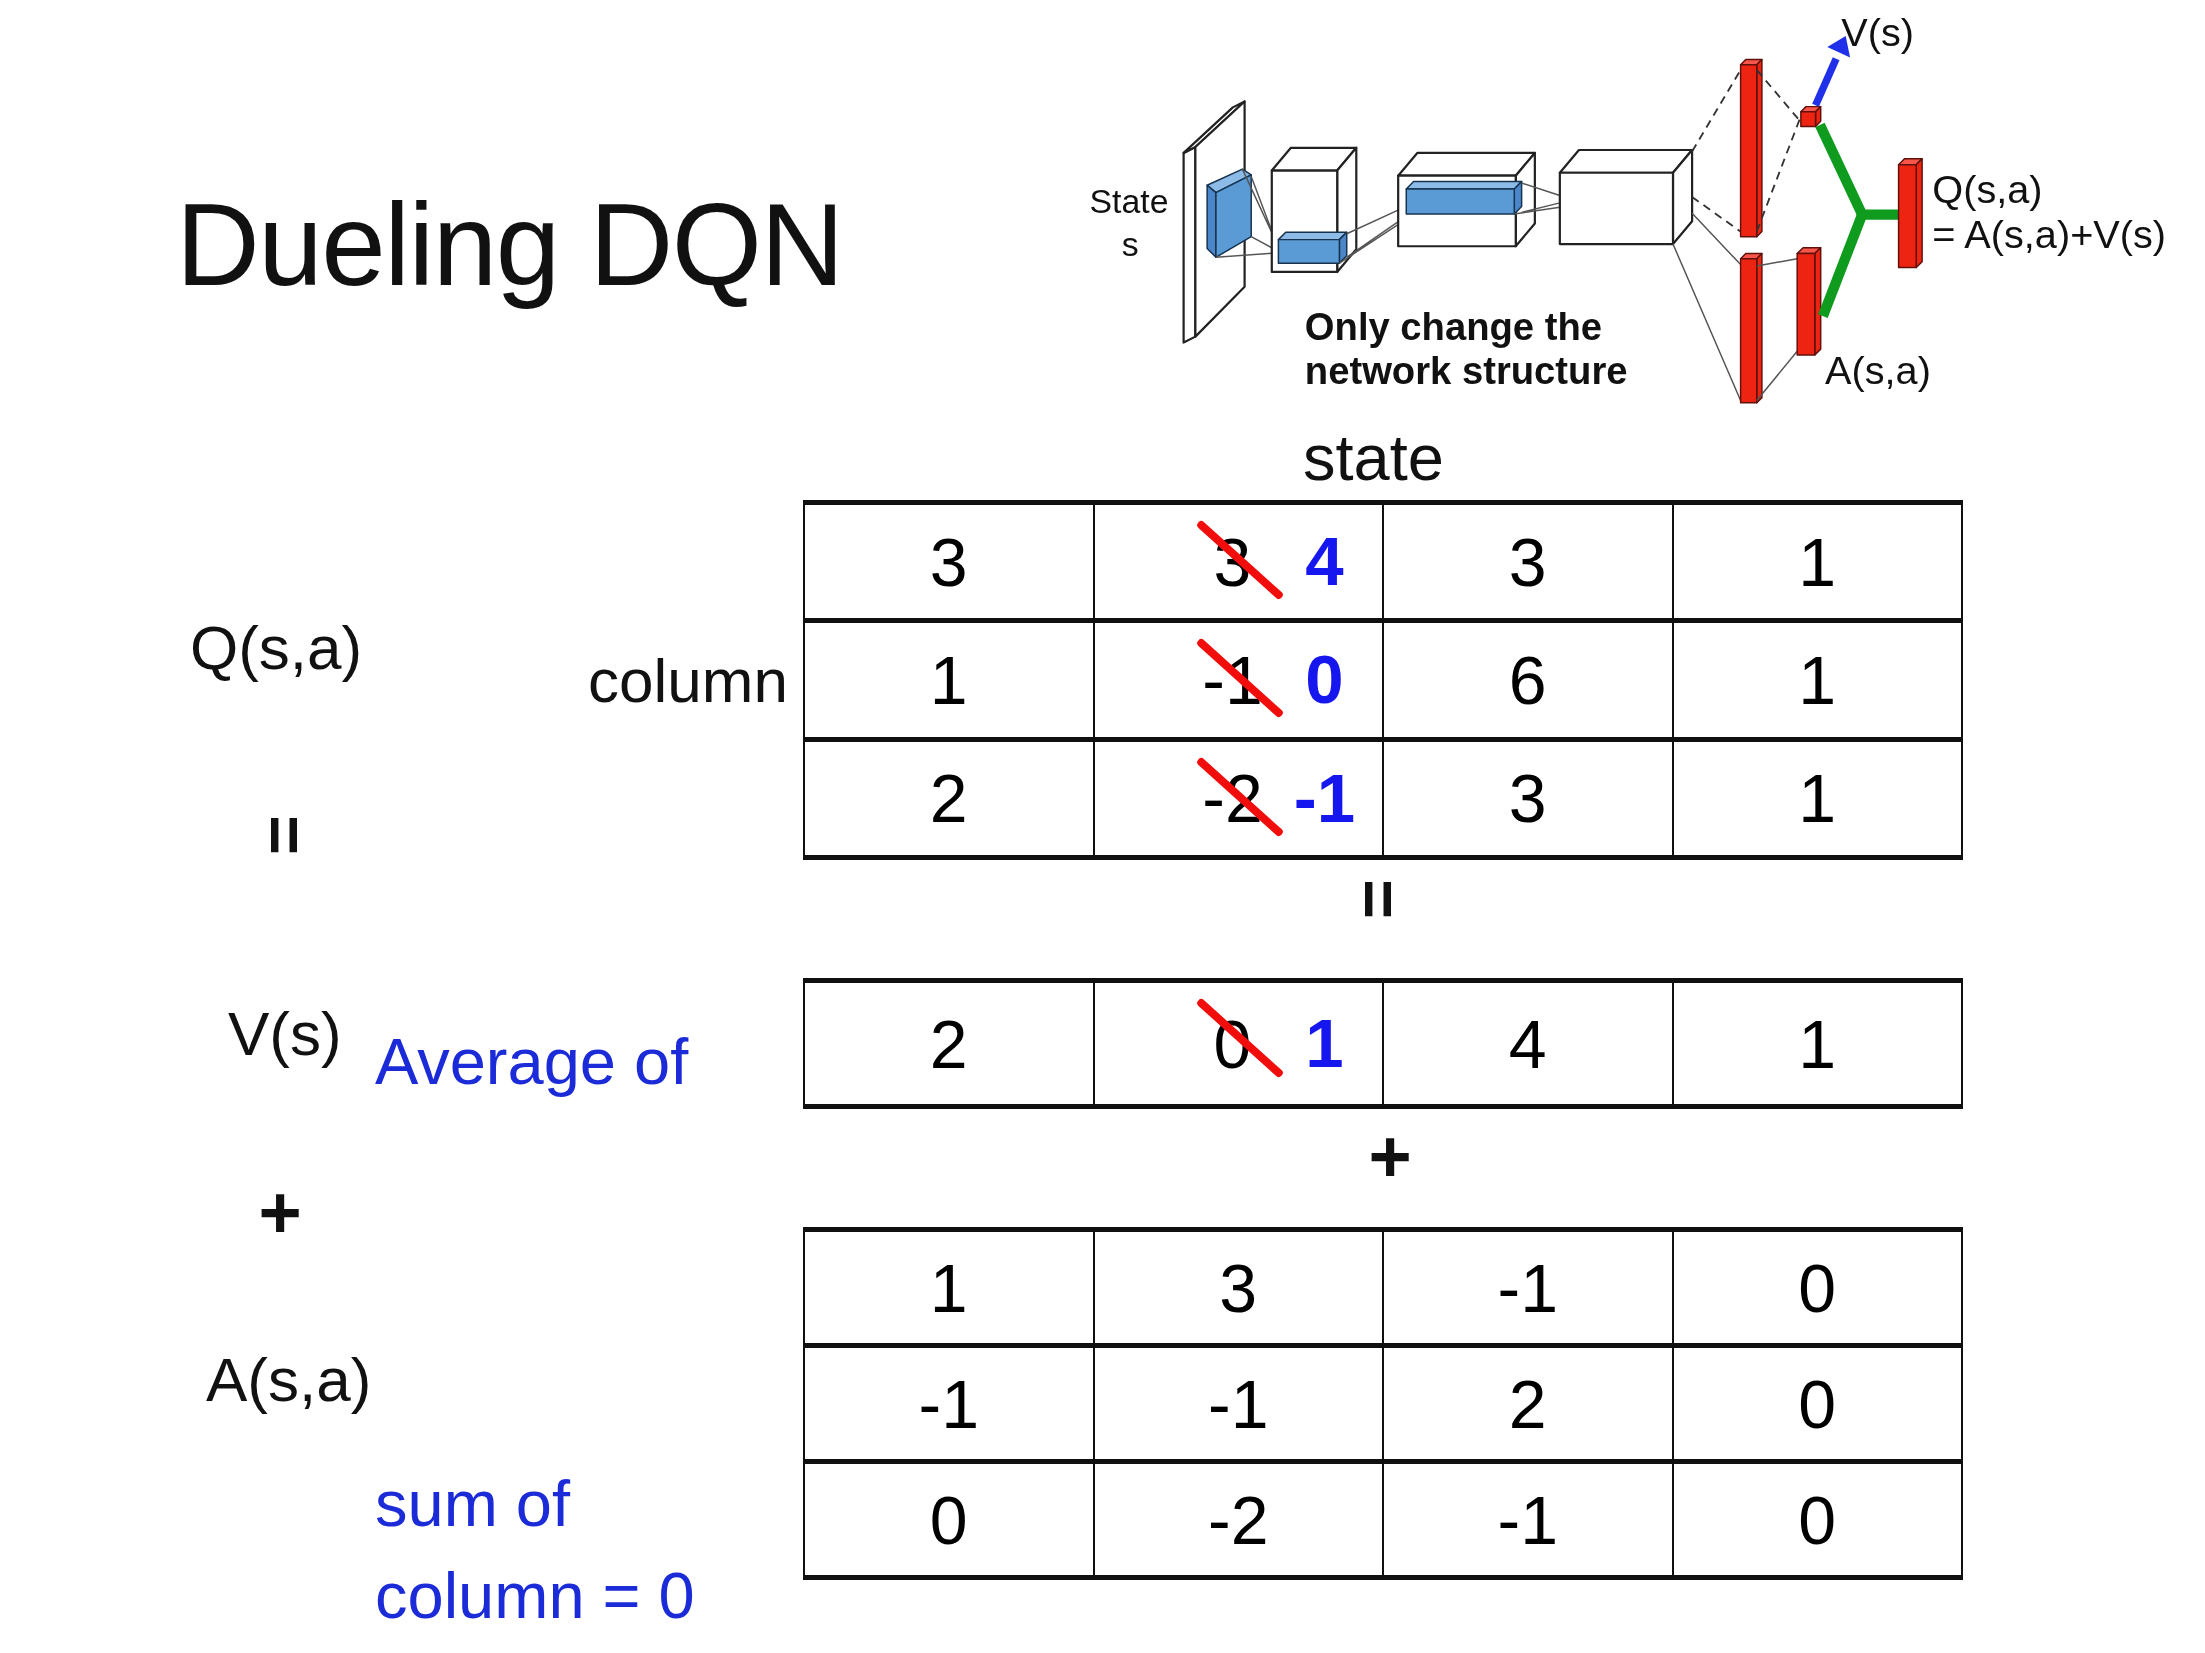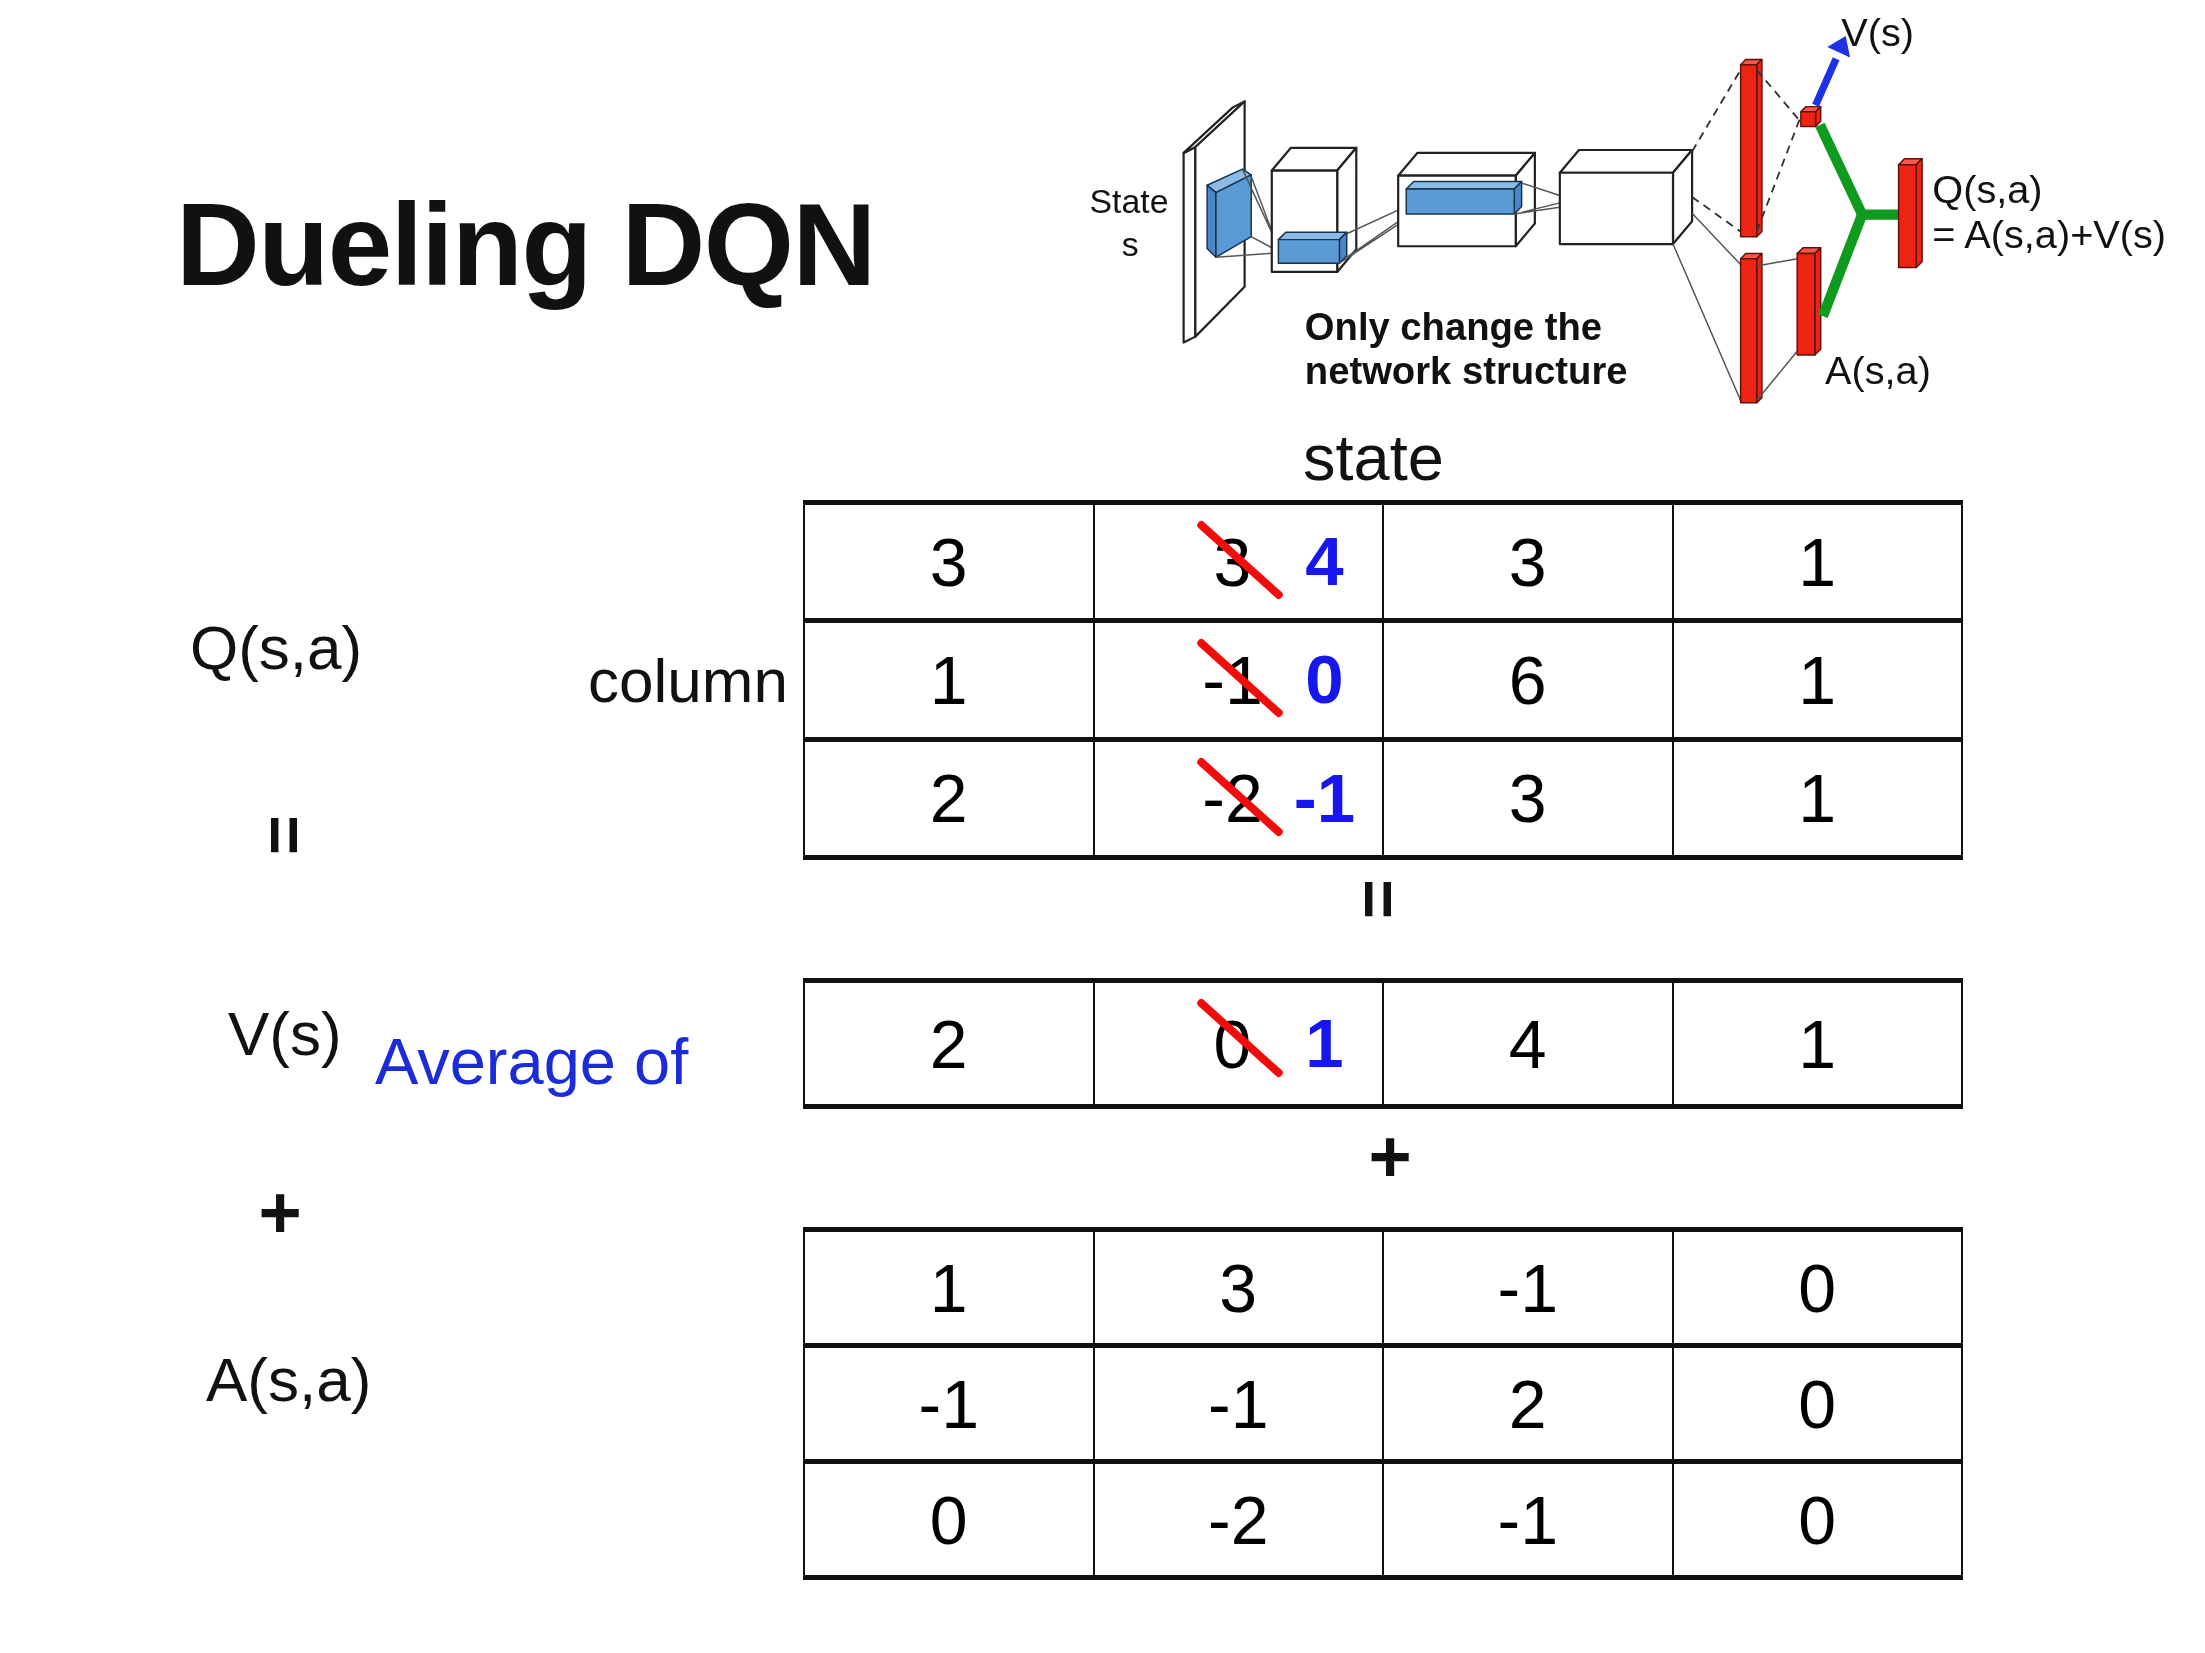--- a/index.html
+++ b/index.html
@@ -1,20 +1,20 @@
 <!DOCTYPE html>
 <html style="font-size:11.8px"><head>
 <meta charset="utf-8">
 <style>
   html,body{margin:0;padding:0;background:#ffffff;}
   body{font-family:"Liberation Sans", sans-serif; -webkit-font-smoothing:antialiased;}
   #slide{position:relative;width:2205px;height:1654px;background:#ffffff;overflow:hidden;}
 
   
-  .title{position:absolute;left:176px;top:178px;font-size:116px;font-weight:700;
+  .title{position:absolute;left:176px;top:178px;font-size:116px;font-weight:400;
          letter-spacing:-1.5px;color:#111;white-space:nowrap;}
 
   
   .lbl{position:absolute;color:#111;font-size:62px;white-space:nowrap;}
   .blue-note{position:absolute;color:#1b2bd8;font-size:65px;line-height:92px;white-space:nowrap;}
   .sym-box{position:absolute;width:74px;height:74px;display:flex;align-items:center;justify-content:center;}
   .rot-eq{display:inline-block;transform:rotate(90deg);font-size:68px;font-weight:700;color:#111;}
   .plus{font-size:74px;font-weight:600;color:#111;}
 
   
@@ -171,20 +171,24 @@
   </div>
 
   <div class="sym-box" style="left:243px;top:1175px;">
     <span class="plus">+</span>
   </div>
   <div class="sym-box" style="left:1353px;top:1119px;">
     <span class="plus">+</span>
   </div>
 
   <div class="lbl" style="left:206px;top:1344px;">A(s,a)</div>
+  <div class="blue-note" style="left:375px;top:1458px;">
+    <div>sum of</div>
+    <div>column = 0</div>
+  </div>
 
   <div class="tbl" style="left:803px;top:500px;width:1156px;height:350px;">
     <div class="trow">
       <div class="cell">
           <span>3</span>
         </div>
       <div class="cell crossed">
         <span class="old-num">3</span>
         <div class="strike"></div>
         <span class="new-num">4</span>

